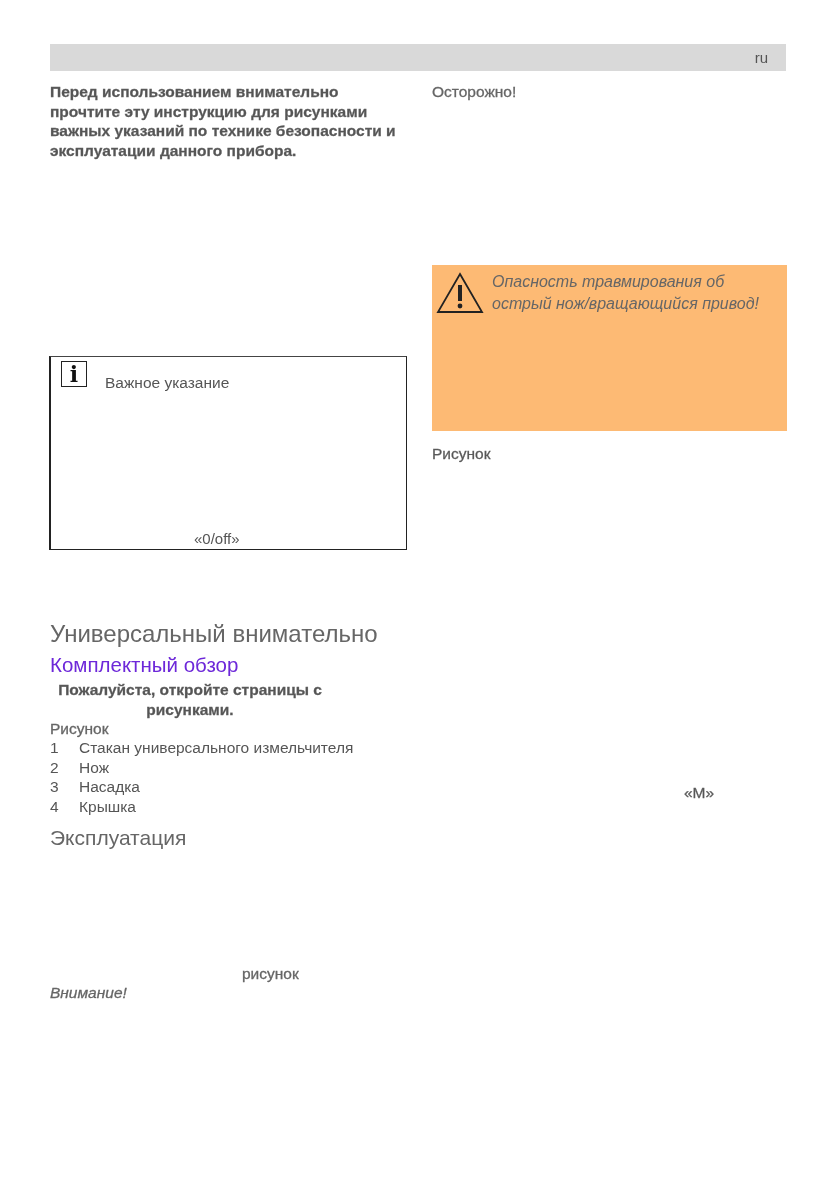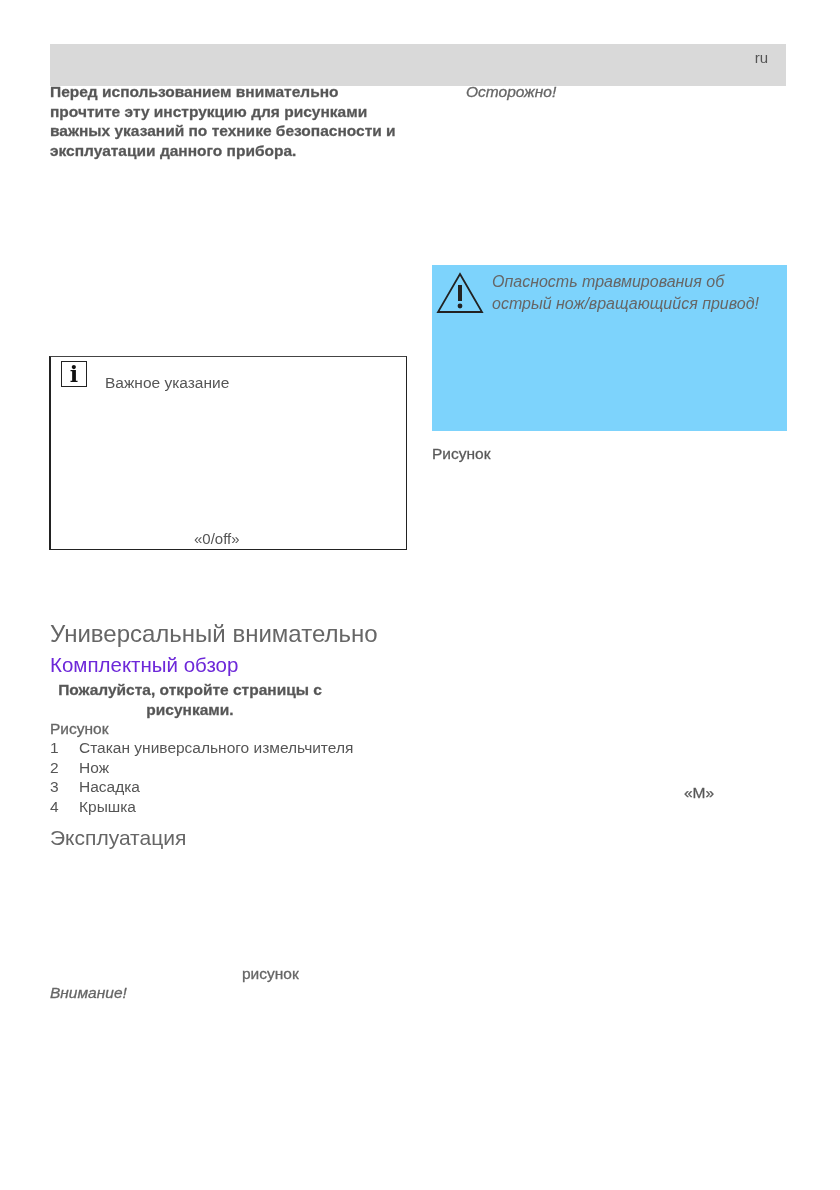--- a/index.html
+++ b/index.html
@@ -1,33 +1,33 @@
 <!DOCTYPE html>
 <html><head>
 <meta charset="utf-8">
 <style>
   html, body { margin: 0; padding: 0; background: #ffffff; }
   body { width: 840px; height: 1190px; position: relative; overflow: hidden;
          font-family: "Liberation Sans", sans-serif; color: #333; }
-  .header-bar { position: absolute; left: 50px; top: 44px; width: 736px; height: 42px;
+  .header-bar { position: absolute; left: 50px; top: 44px; width: 736px; height: 27px;
                 background: #d9d9d9; }
   .lang { position: absolute; right: 18px; top: 5px; font-size: 15px; color: #555; }
   .txt { position: absolute; font-size: 15.5px; line-height: 19.5px; color: #444;
          -webkit-text-stroke: 0.3px #666; }
   .intro { left: 50px; top: 82px; width: 360px; font-weight: bold; color: #555; }
-  .caution { left: 432px; top: 82px; font-style: italic; color: #666; margin-left: 34px; }
+  .caution { left: 432px; top: 82px; color: #666; }
   .info-box { position: absolute; left: 49px; top: 356px; width: 355px; height: 192px;
               border: 1px solid #222; border-top-color: #444; border-left: 2px solid #222; }
   .info-icon { position: absolute; left: 10px; top: 4px; width: 24px; height: 24px;
                border: 1.5px solid #222; display: flex; align-items: center; justify-content: center;
                font-family: "DejaVu Serif", serif; font-weight: bold; font-size: 22px; color: #111; }
   .info-title { position: absolute; left: 54px; top: 17px; font-size: 15.5px; color: #555; }
   .info-off { position: absolute; left: 143px; top: 173px; font-size: 15px; color: #555; }
   .warn-box { position: absolute; left: 432px; top: 265px; width: 355px; height: 166px;
-              background: #7dd3fc; }
+              background: #fdba74; }
   .warn-icon { position: absolute; left: 3px; top: 6px; width: 50px; height: 44px; }
   .warn-text { position: absolute; left: 60px; top: 6px; font-style: italic; font-size: 16px;
                line-height: 22px; color: #666; }
   .fig-right { left: 432px; top: 444px; color: #555; }
   .h1 { position: absolute; left: 50px; top: 620px; font-size: 24px; color: #666; }
   .h2 { position: absolute; left: 50px; top: 653px; font-size: 20.5px; color: #6d28d9; }
   .please { left: 50px; top: 680px; font-weight: bold; color: #555; text-align: center; }
   .fig-left { left: 50px; top: 719px; color: #666; }
   .parts { position: absolute; left: 50px; top: 738px; }
   .part { display: flex; font-size: 15.5px; line-height: 19.5px; color: #555; }

